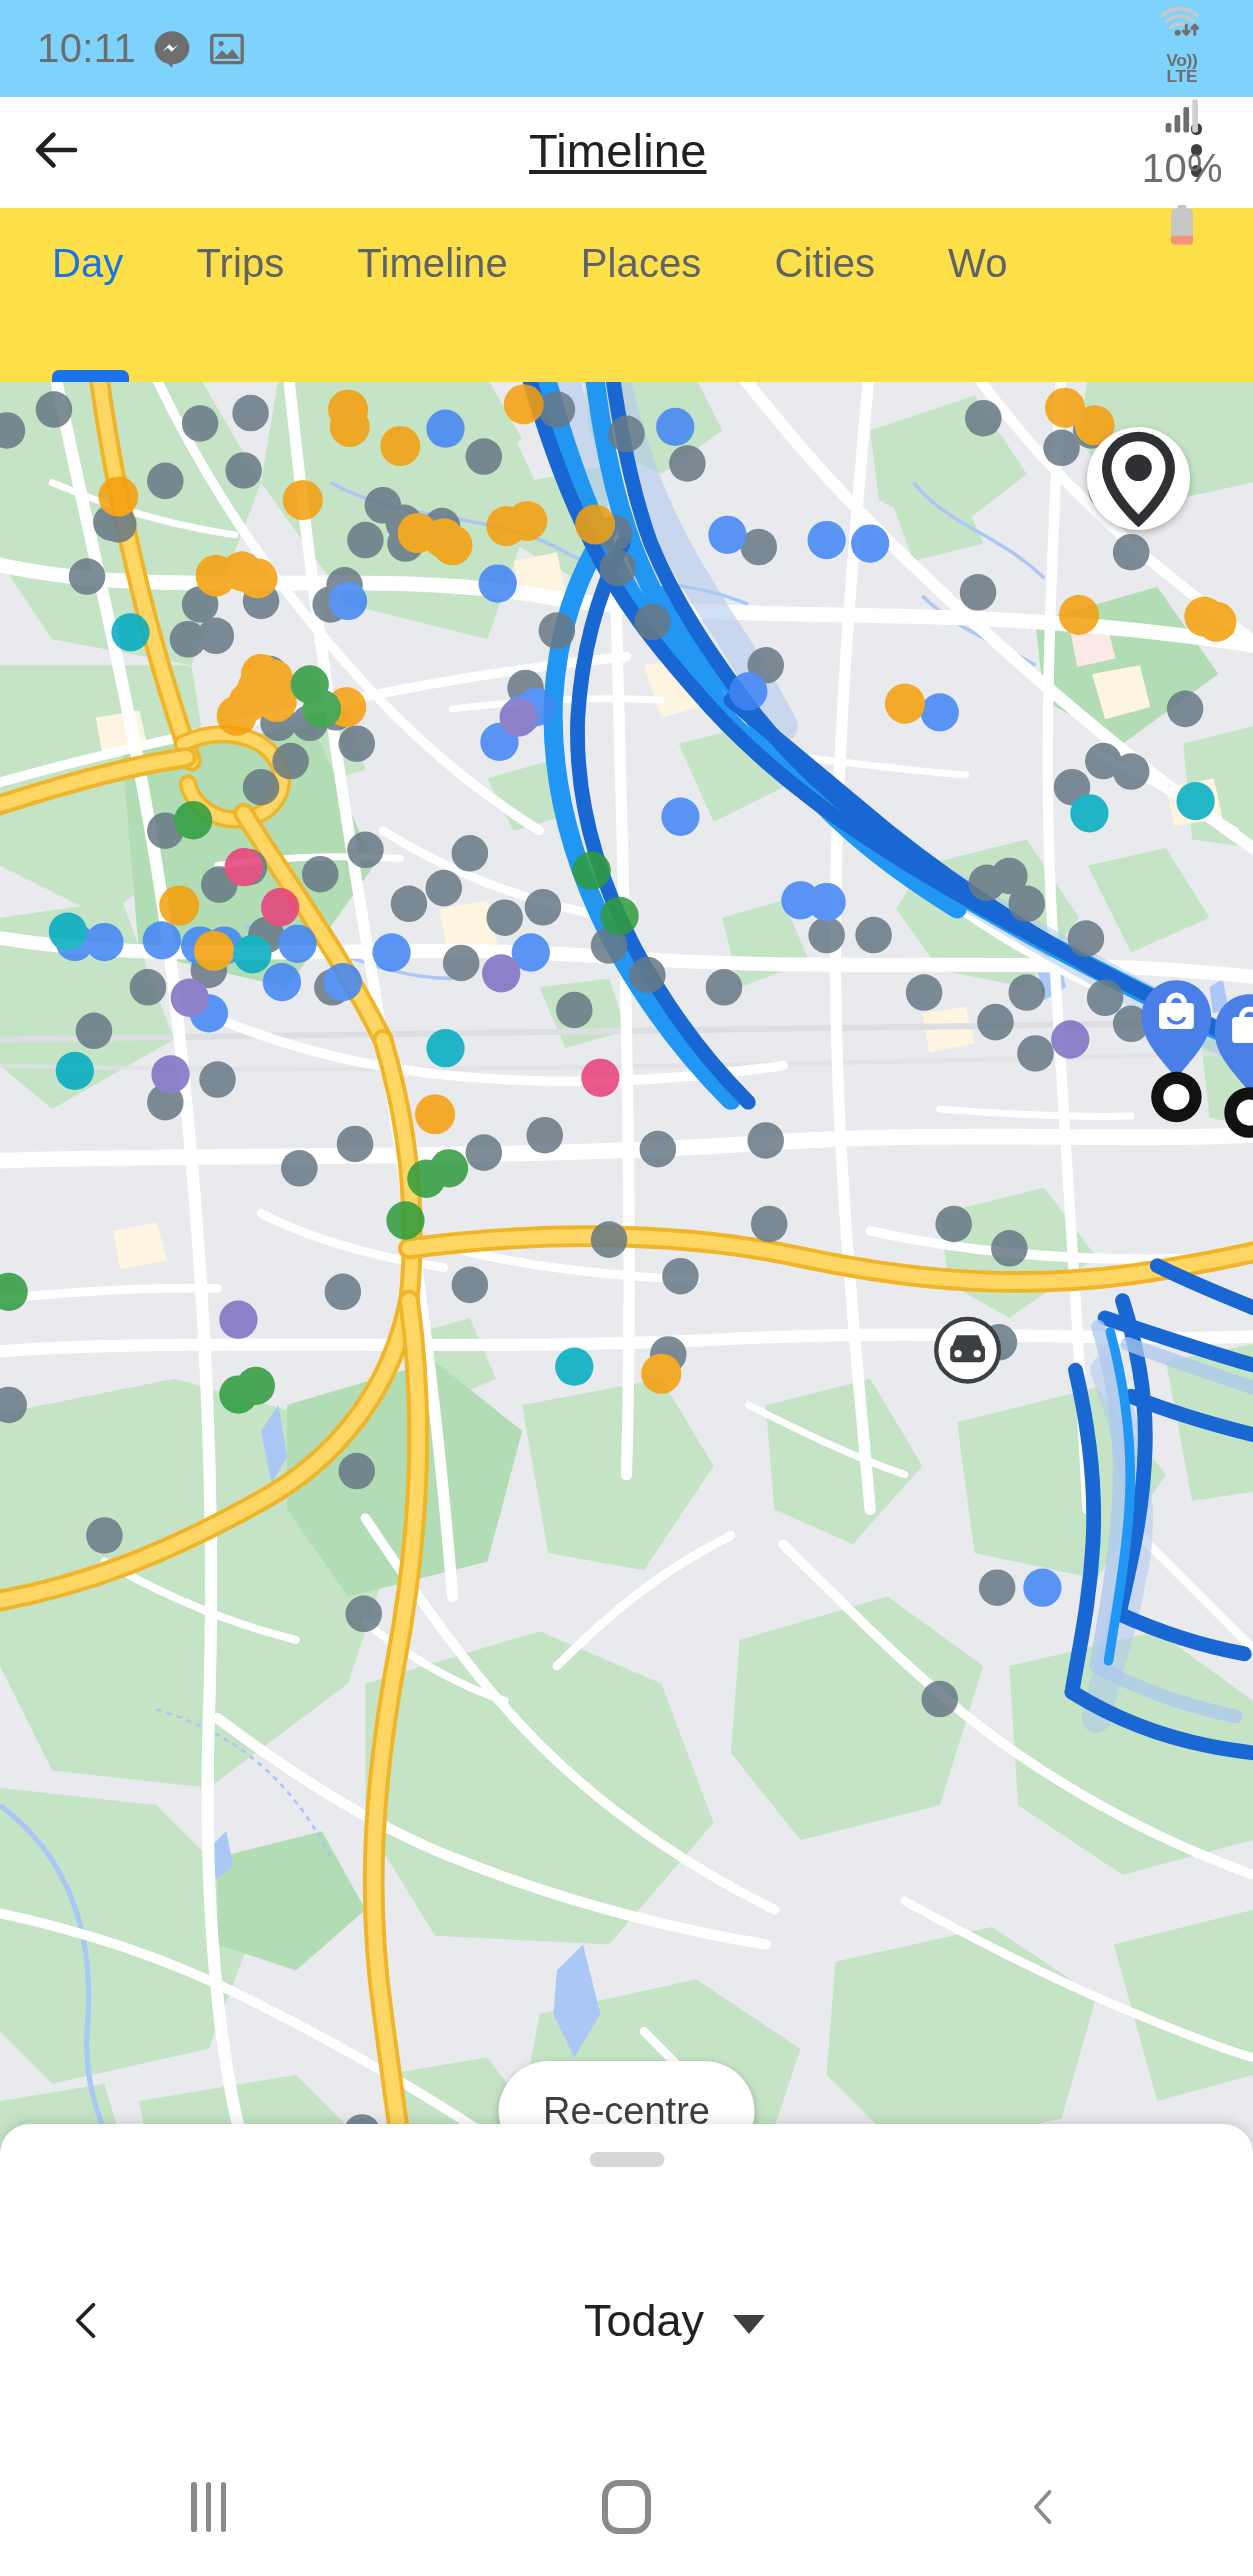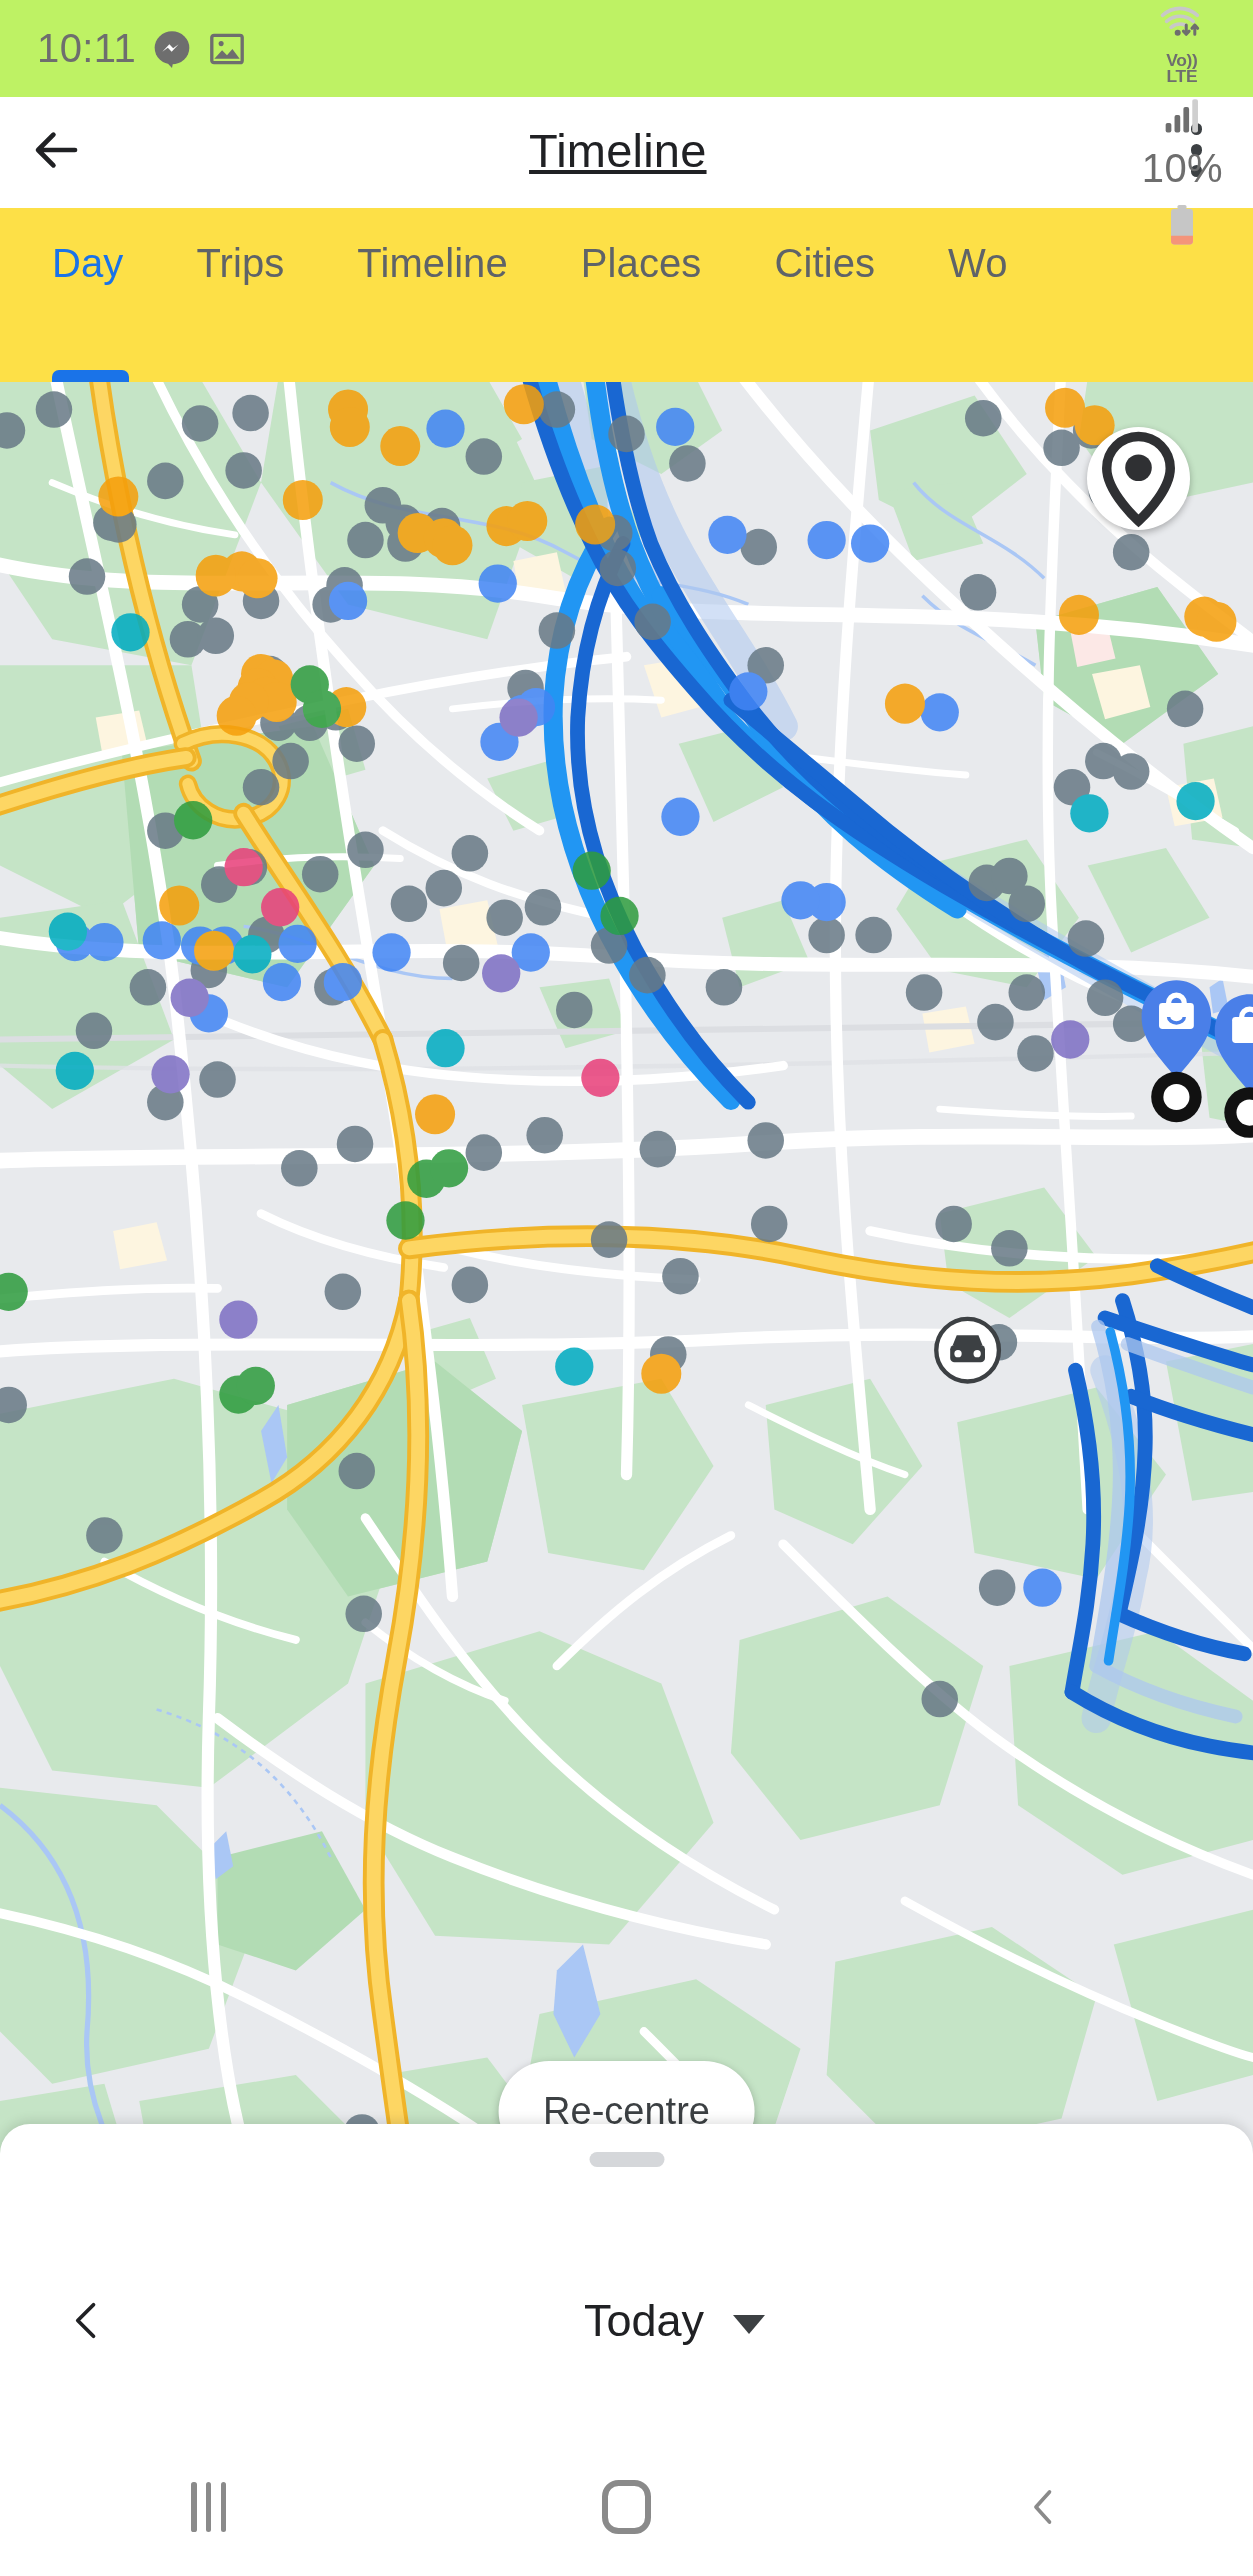--- a/index.html
+++ b/index.html
@@ -8,21 +8,21 @@
     background:#ffffff;
     font-family:"Liberation Sans", sans-serif;
     overflow:hidden;
   }
   #phone { position:relative; width:1253px; height:2576px; background:#fff; overflow:hidden; }
 
   
   .statusbar {
     position:absolute; top:0; left:0; width:1253px; height:97px;
     display:flex; align-items:center; justify-content:space-between;
-    padding:0 30px 0 37px; background:#bef264; z-index:60;
+    padding:0 30px 0 37px; background:#7dd3fc; z-index:60;
   }
   .sb-left { display:flex; align-items:center; gap:15.7px; }
   .sb-clock { font-size:40px; color:#6e6e6e; letter-spacing:0.4px; font-weight:400; }
   .sb-right { display:flex; align-items:center; gap:12.2px;flex-direction:column; }
   .sb-pct { font-size:40px; color:#6e6e6e; font-weight:400; letter-spacing:0.4px; margin-left:1px;}
   .sb-ico { display:block; }
   .volte { display:flex; flex-direction:column; align-items:center; line-height:0.92;
            color:#6e6e6e; font-size:17.4px; font-weight:700; letter-spacing:-0.3px; }
 
   

